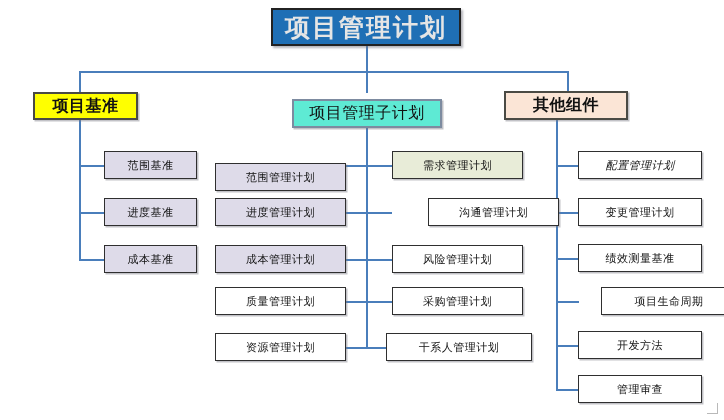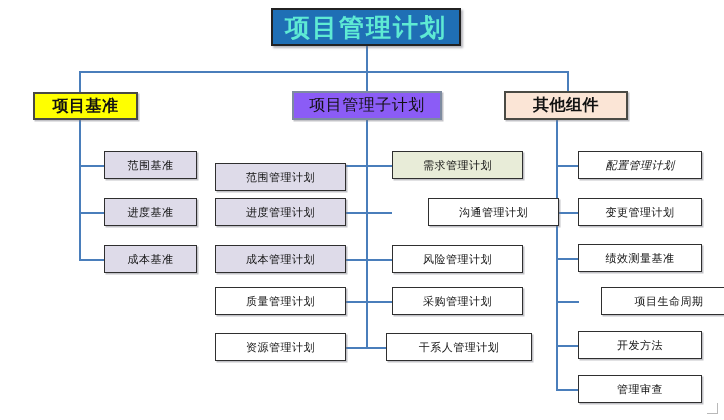--- a/index.html
+++ b/index.html
@@ -39,38 +39,39 @@
     color: #111111;
     background: #ffffff;
     border: 1px solid #3a3a3a;
     box-shadow: 1.5px 1.5px 0 rgba(120,120,130,0.45);
   }
 
   
   .node.root {
     background: #1f6fb5;
     border: 2px solid #222222;
-    color: #5eead4;
+    color: #e5e5e5;
     font-size: 25px;
     font-weight: bold;
     letter-spacing: 2px;
     box-shadow: 2px 2px 2px rgba(110,110,120,0.5);
   }
 
   
   .node.lvl2 {
     font-size: 16px;
     font-weight: bold;
     border: 2px solid #4a4a44;
   }
   .node.lvl2.yellow { background: #ffff00; }
   .node.lvl2.plain  {
-    background: #8b5cf6;
+    background: #5eead4;
     border: 2px solid #7d8ba0;
     font-weight: normal;
+    margin-top: 8px;
   }
   .node.lvl2.peach  { background: #fbe5d6; }
 
   
   .node.leaf {
     font-size: 11px;
     border: 1.5px solid #2f2f2f;
   }
   .node.leaf.lav   { background: #dedbe9; }
   .node.leaf.olive { background: #e8ecd8; }

